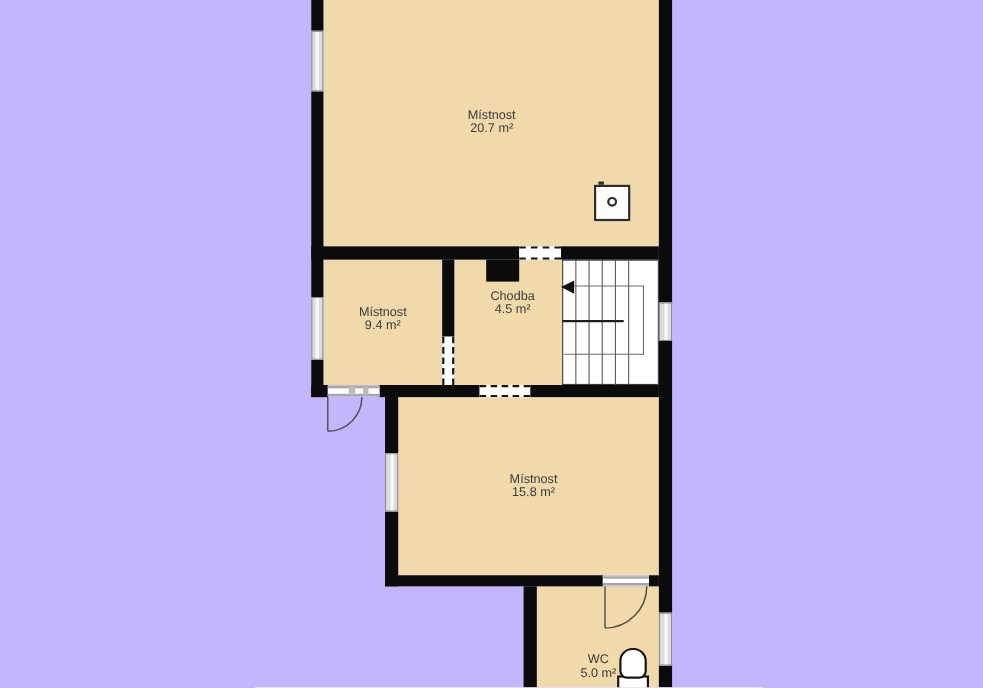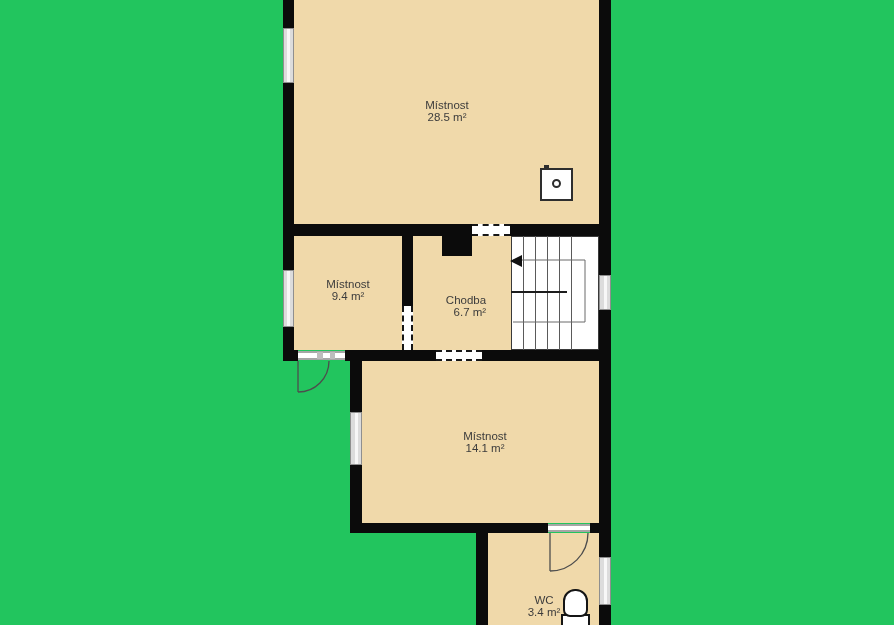--- a/index.html
+++ b/index.html
@@ -1,17 +1,17 @@
 <!DOCTYPE html>
 <html><head>
 <meta charset="utf-8">
 <style>
   html,body{margin:0;padding:0;background:#ffffff;}
   .plan{
-    position:relative;width:894px;height:625px;background:#22c55e;overflow:hidden;
+    position:relative;width:894px;height:625px;background:#c4b5fd;overflow:hidden;
     font-family:"Liberation Sans","DejaVu Sans",sans-serif;
   }
   .floor{position:absolute;background:#F0D9AA;z-index:1;}
   .stairs{position:absolute;background:#ffffff;border:1px solid #3a3a3a;box-sizing:border-box;z-index:2;}
   .tread{position:absolute;width:1px;background:#5a5a5a;z-index:2;}
   .wall{position:absolute;background:#0b0b0b;z-index:3;}
   .window{position:absolute;background:#dcdcdc;border:1px solid #8f8f8f;box-sizing:border-box;z-index:4;}
   .window::before{content:"";position:absolute;left:50%;top:0;bottom:0;width:3px;margin-left:-1.5px;background:#f7f7f7;}
   .opening-h{position:absolute;background:#ffffff;border-top:2px dashed #161616;border-bottom:2px dashed #161616;box-sizing:border-box;z-index:4;}
   .opening-v{position:absolute;background:#ffffff;border-left:2px dashed #161616;border-right:2px dashed #161616;box-sizing:border-box;z-index:4;}
@@ -95,32 +95,32 @@
 
     <path d="M298 361 L298 392" fill="none" stroke="#4d4d4d" stroke-width="1.3"></path>
     <path d="M298 392 A31 31 0 0 0 329 361" fill="none" stroke="#4d4d4d" stroke-width="1.3"></path>
 
     <path d="M550 533 L550 571" fill="none" stroke="#4d4d4d" stroke-width="1.3"></path>
     <path d="M550 571 A38 38 0 0 0 588 533" fill="none" stroke="#4d4d4d" stroke-width="1.3"></path>
   </svg>
 
   <div class="room-label" style="left:447px;top:99px;">
     <div>Místnost</div>
-    <div>28.5 m²</div>
+    <div>20.7 m²</div>
   </div>
   <div class="room-label" style="left:348px;top:278px;">
     <div>Místnost</div>
     <div>9.4 m²</div>
   </div>
-  <div class="room-label" style="left:466px;top:294px;text-align:right;">
+  <div class="room-label" style="left:466px;top:264px;">
     <div>Chodba</div>
-    <div>6.7 m²</div>
+    <div>4.5 m²</div>
   </div>
   <div class="room-label" style="left:485px;top:430px;">
     <div>Místnost</div>
-    <div>14.1 m²</div>
+    <div>15.8 m²</div>
   </div>
   <div class="room-label" style="left:544px;top:594px;">
     <div>WC</div>
-    <div>3.4 m²</div>
+    <div>5.0 m²</div>
   </div>
 
 </div>
 
 </body></html>

